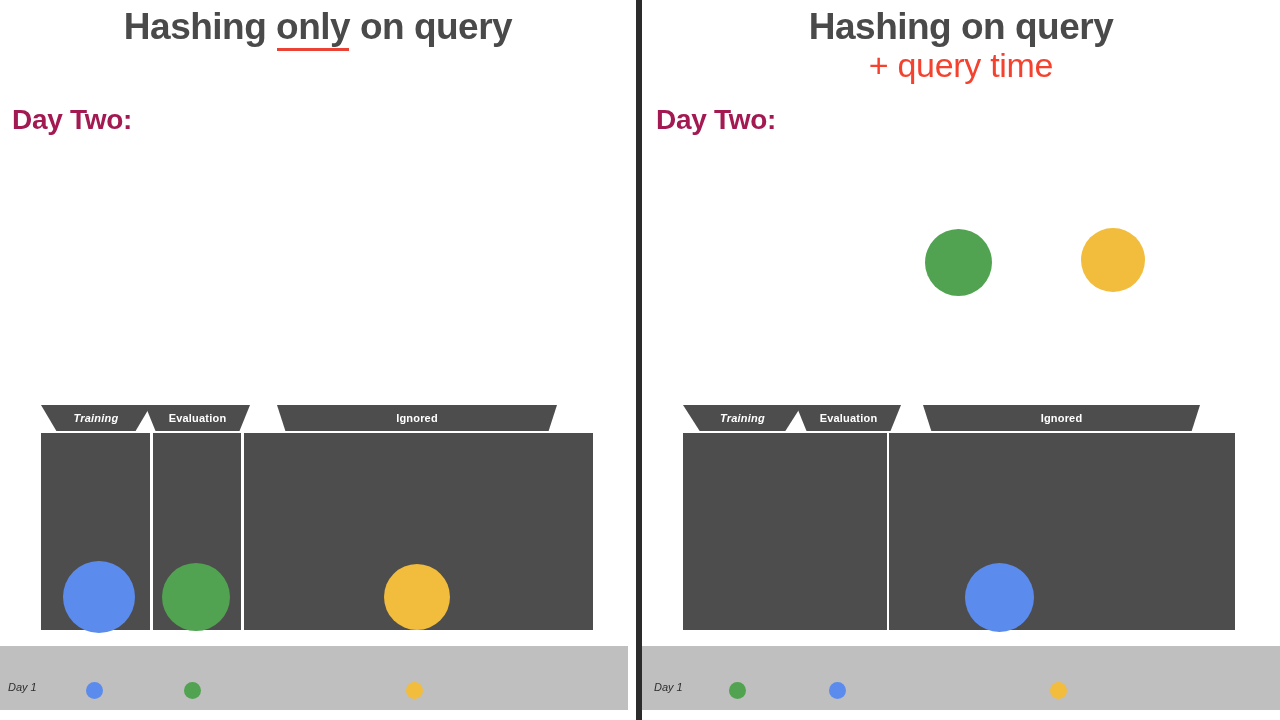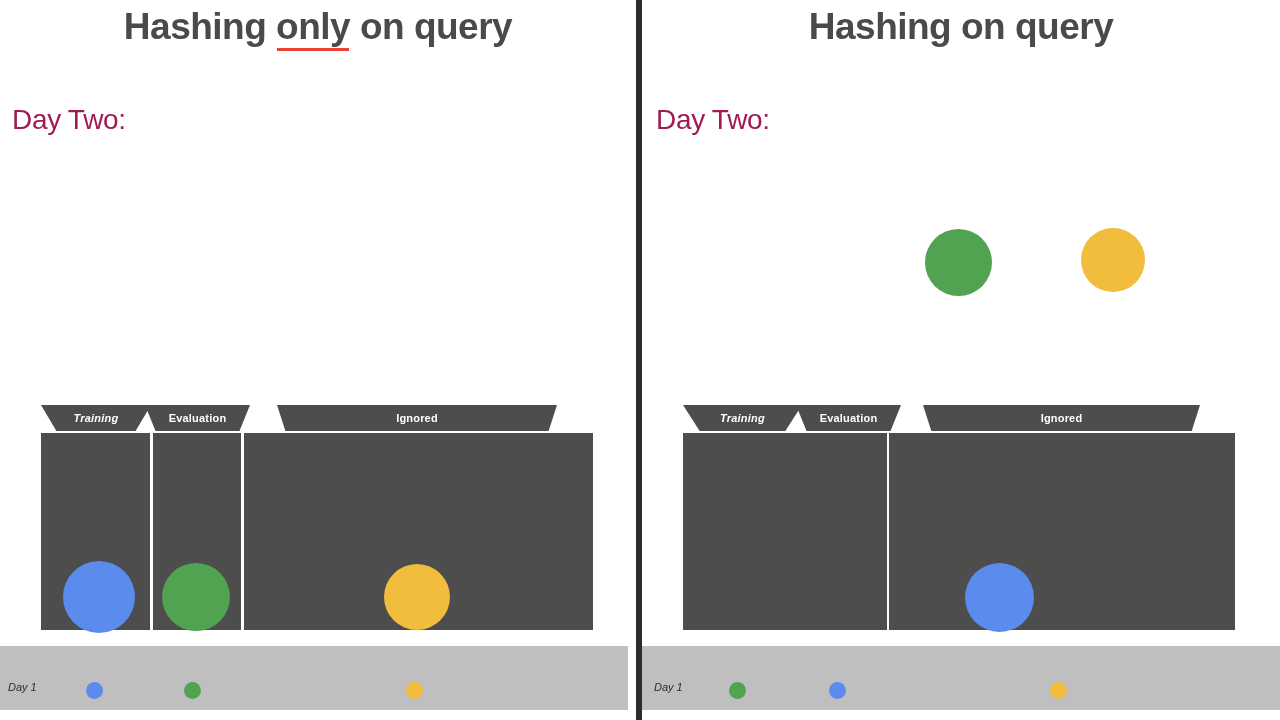--- a/index.html
+++ b/index.html
@@ -69,21 +69,21 @@
     color: #f4422e;
     font-weight: normal;
     font-size: 34px;
     letter-spacing: -0.3px;
     margin-top: 1px;
   }
 
   
   .day-label {
     position: absolute;
-    font-weight: normal;
+    font-weight: bold;
     font-size: 28px;
     color: #a31a52;
     letter-spacing: -0.3px;
   }
 
   
   .bin {
     position: absolute;
     background: #4d4d4d;
     box-sizing: border-box;
@@ -176,20 +176,21 @@
     <div class="dot c-green" style="left:184px; top:682px; width:17px; height:17px;"></div>
     <div class="dot c-yellow" style="left:406px; top:682px; width:17px; height:17px;"></div>
   </div>
 
   <div class="divider"></div>
 
   <div class="panel right">
 
     <div class="title" style="left:0; top:8px; width:638px; font-size:37px;">
       <span>Hashing on query</span>
+      <span class="title-sub">+ query time</span>
     </div>
 
     <div class="day-label" style="left:14px; top:104px;">Day Two:</div>
 
     <div class="circle c-green" style="left:283px; top:229px; width:67px; height:67px;"></div>
     <div class="circle c-yellow" style="left:439px; top:228px; width:64px; height:64px;"></div>
 
     <div class="bin-tab t-training" style="left:41px; top:405px; width:119px; height:26px;">
       <span>Training</span>
     </div>

